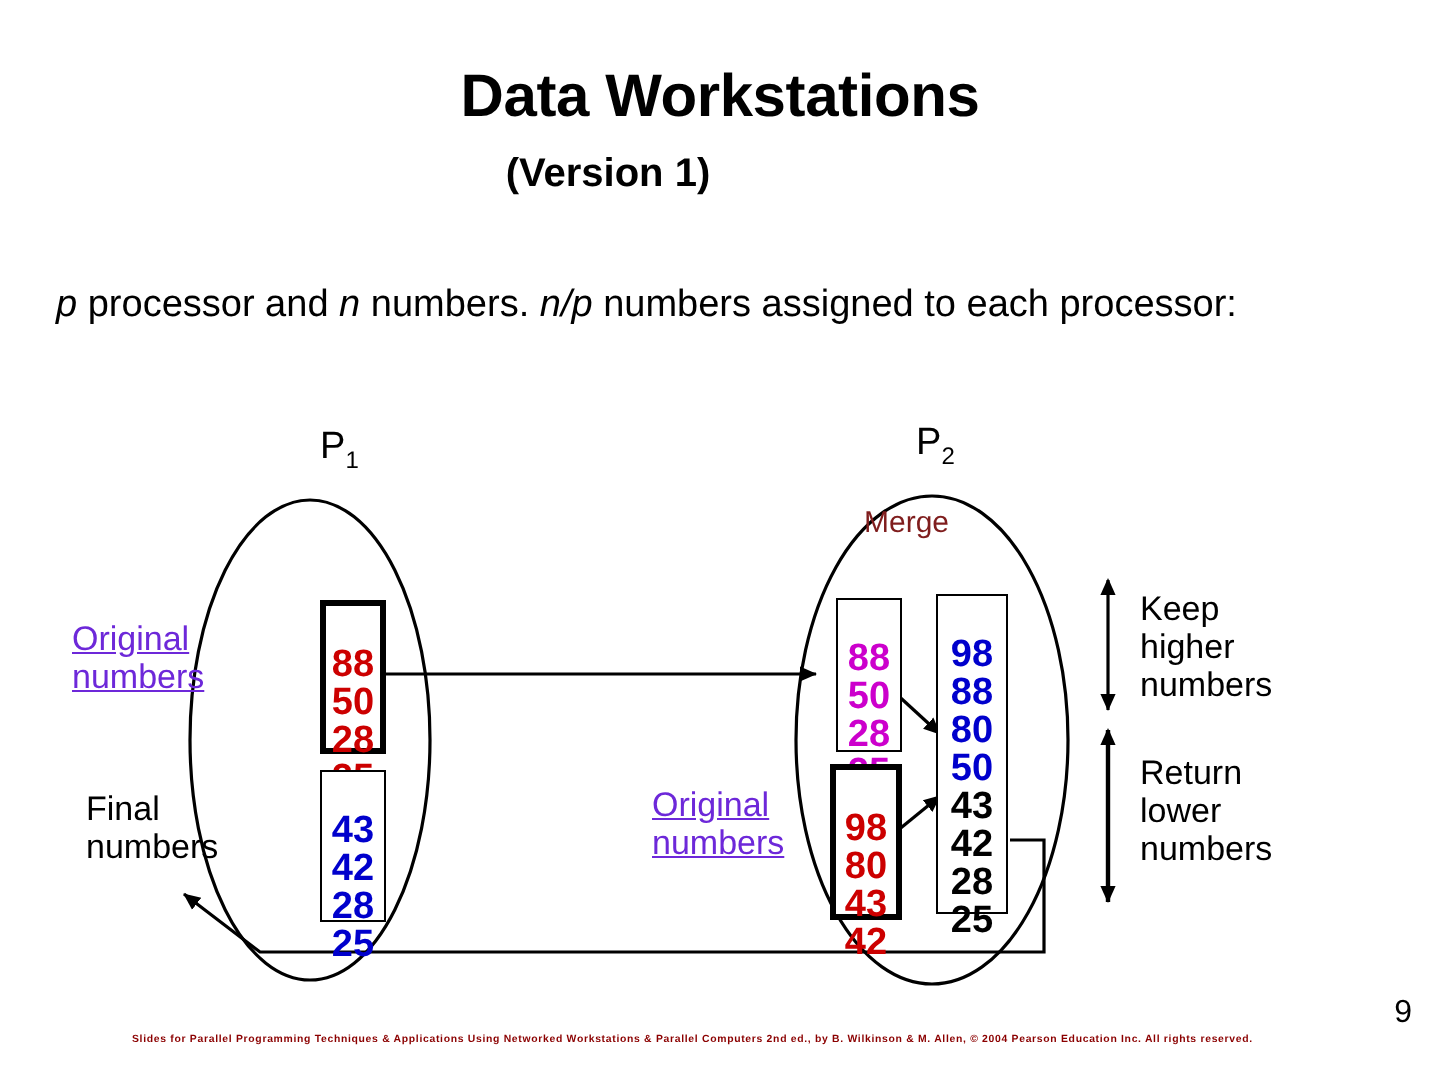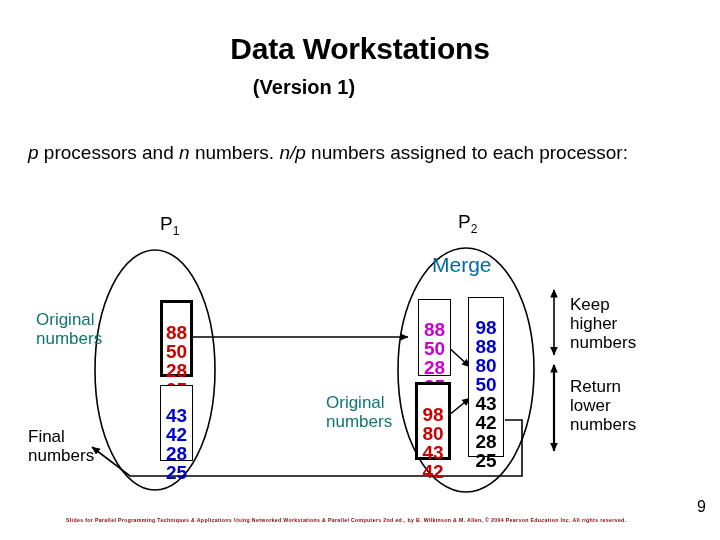--- a/index.html
+++ b/index.html
@@ -54,35 +54,35 @@
     height: 285px;
   }
   #diagram svg { display: block; }
 
   .dlabel {
     position: absolute;
     font-size: 17px;
     line-height: 19px;
     white-space: pre-line;
   }
-  .dlabel.red { color: #0f766e; }
+  .dlabel.red { color: #6d28d9; text-decoration: underline; }
   .dlabel.black { color: #000000; }
 
   .plabel {
     position: absolute;
     font-size: 19px;
     color: #000000;
     margin-left: 30px;
   }
   .plabel sub { font-size: 12px; }
 
   .merge-label {
     position: absolute;
-    font-size: 21px;
-    color: #0369a1;
+    font-size: 15px;
+    color: #7f1d1d;
   }
 
   
   .numbox {
     position: absolute;
     box-sizing: border-box;
     background: #ffffff;
     text-align: center;
     font-size: 19px;
     font-weight: bold;
@@ -123,21 +123,21 @@
     letter-spacing: 0.35px;
     white-space: nowrap;
   }
 </style>
 </head>
 <body>
 
 <div id="slide-title">Data Workstations</div>
 <div id="slide-subtitle">(Version 1)</div>
 
-<div id="body-text"><i>p</i><span> processors and </span><i>n</i><span> numbers. </span><i>n/p</i><span> numbers assigned to each processor:</span></div>
+<div id="body-text"><i>p</i><span> processor and </span><i>n</i><span> numbers. </span><i>n/p</i><span> numbers assigned to each processor:</span></div>
 
 <div id="diagram">
 
   <svg width="720" height="285" viewBox="0 0 720 285">
     <defs>
       <marker id="arrowEnd" markerWidth="9" markerHeight="9" refX="8" refY="4.5" orient="auto" markerUnits="userSpaceOnUse">
         <path d="M0,0.7 L8.5,4.5 L0,8.3 z" fill="#000000"></path>
       </marker>
       <marker id="arrowStart" markerWidth="9" markerHeight="9" refX="1" refY="4.5" orient="auto" markerUnits="userSpaceOnUse">
         <path d="M8.5,0.7 L0,4.5 L8.5,8.3 z" fill="#000000"></path>
@@ -165,21 +165,21 @@
   <div class="dlabel red" style="left:36px; top:95px;">Original
 numbers</div>
 
   <div class="numbox thick" style="left:160px; top:85px; width:33px; height:77px;">
     <div class="c-red">88</div>
     <div class="c-red">50</div>
     <div class="c-red">28</div>
     <div class="c-red">25</div>
   </div>
 
-  <div class="dlabel black" style="left:28px; top:180px;margin-top:32px;">Final
+  <div class="dlabel black" style="left:43px; top:180px;">Final
 numbers</div>
 
   <div class="numbox thin" style="left:160px; top:170px; width:33px; height:76px;">
     <div class="c-blue">43</div>
     <div class="c-blue">42</div>
     <div class="c-blue">28</div>
     <div class="c-blue">25</div>
   </div>
 
   <div class="plabel" style="left:428px; top:-4px;"><span>P</span><sub>2</sub></div>

